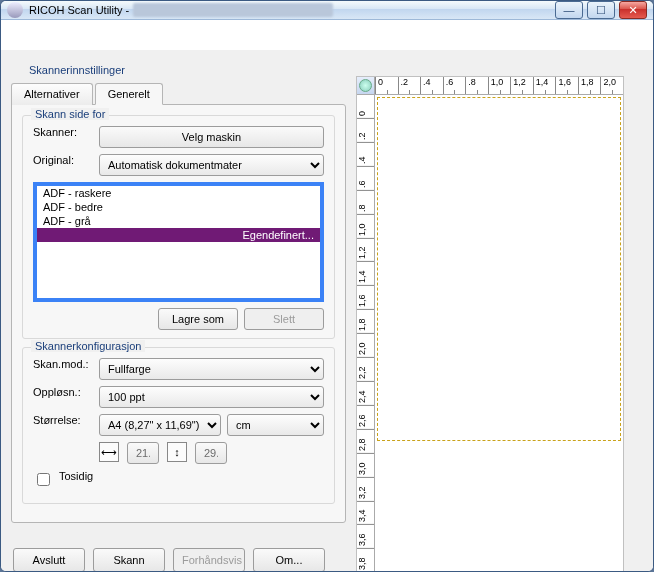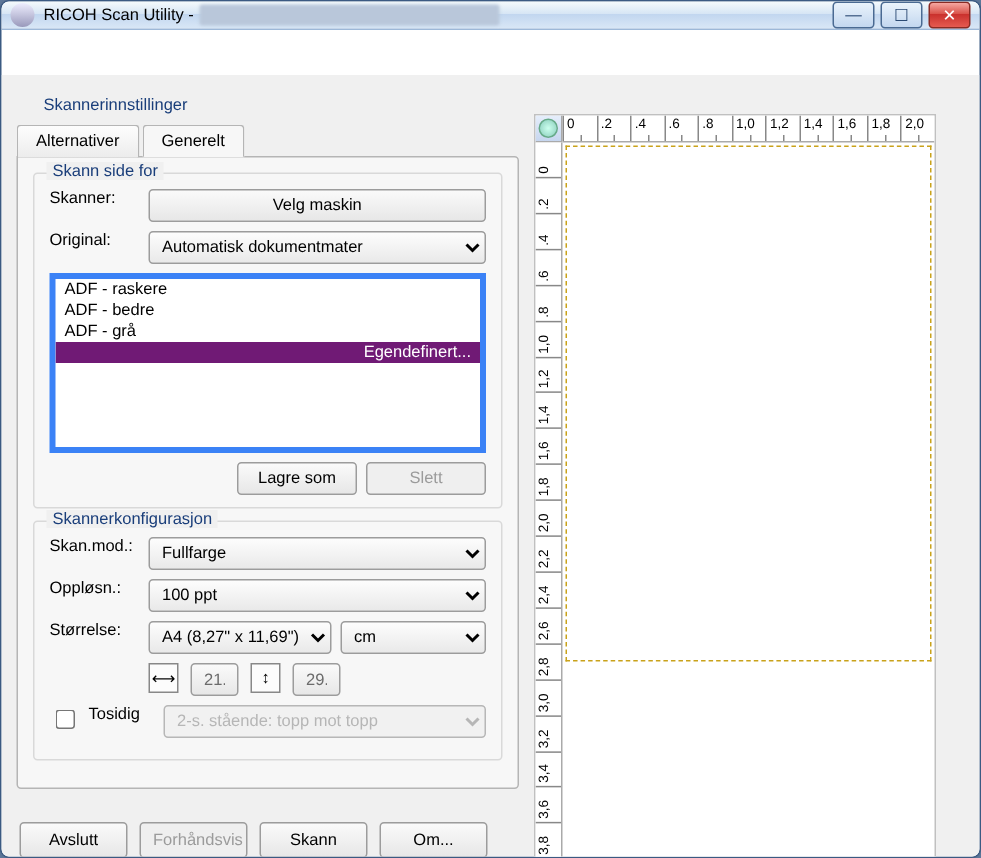--- a/index.html
+++ b/index.html
@@ -133,21 +133,20 @@
           <div class="row" style="padding-left:66px; gap:8px;">
             <div class="icon-box">⟷</div>
             <input type="text" class="small-input" disabled="" value="21.00" style="">
             <div class="icon-box">↕</div>
             <input type="text" class="small-input" disabled="" value="29.70" style="">
           </div>
 
           <div class="row">
             <input type="checkbox" class="checkbox" style="">
             <div style="width:44px">Tosidig</div>
-            <select disabled=""><option>2-s. stående: topp mot topp</option></select>
           </div>
         </div>
 
       </div>
     </div>
 
     <div class="preview">
       <div class="ruler-corner"></div>
       <div class="ruler-h" id="ruler-h">
           <div class="tick">0</div>
@@ -184,19 +183,19 @@
           <div class="tick">3,6</div>
           <div class="tick">3,8</div>
         </div>
       <div class="page-area">
         <div class="page"></div>
       </div>
     </div>
 
     <div class="bottom-buttons">
       <button class="btn"><span>Avslutt</span></button>
+      <button class="btn"><span>Skann</span></button>
       <button class="btn disabled"><span>Forhåndsvis</span></button>
-      <button class="btn"><span>Skann</span></button>
       <button class="btn"><span>Om...</span></button>
     </div>
 
   </div>
 </div>
 
 </body></html>

